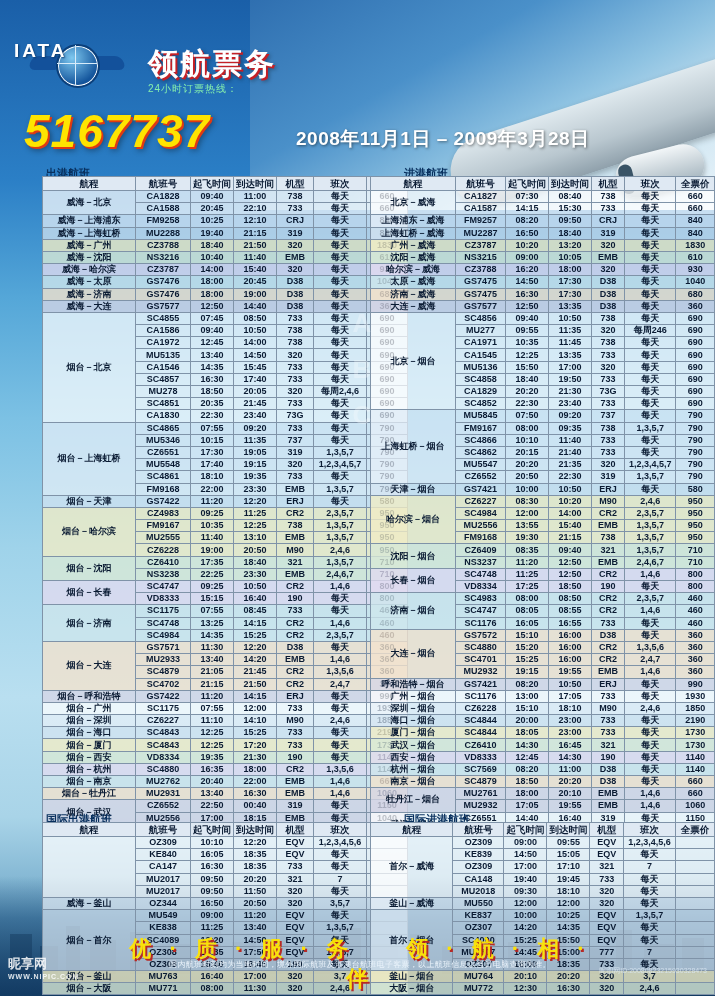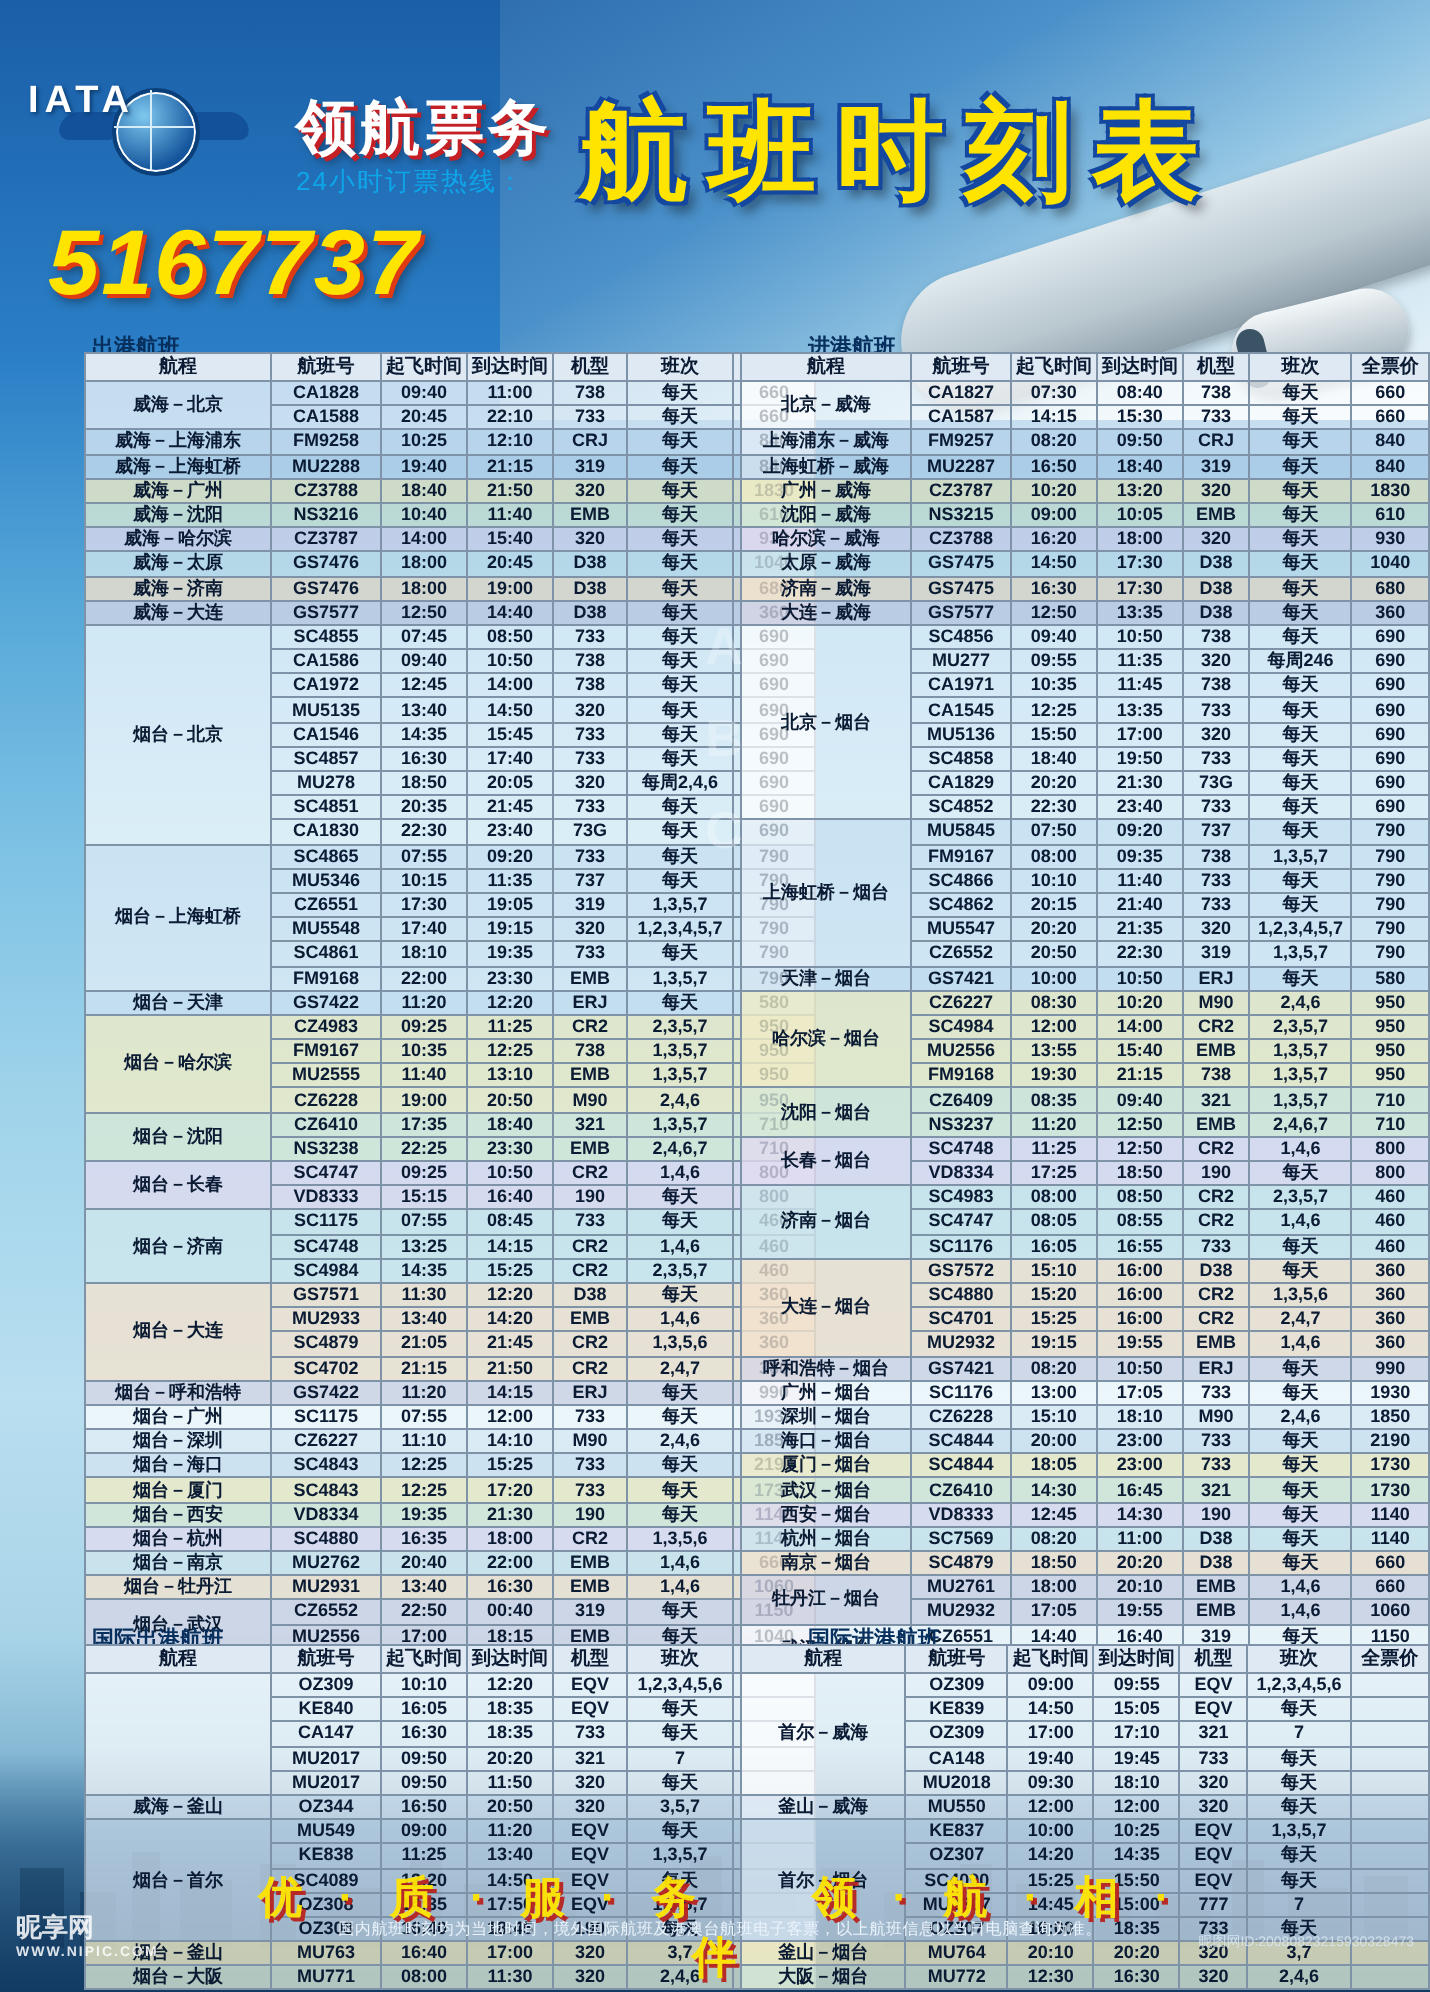--- a/index.html
+++ b/index.html
@@ -67,21 +67,21 @@
     font-weight:bold;font-size:19px;letter-spacing:3px;color:#fff;
     text-shadow:1px 1px 2px #0a3a6d;
   }
   .brand-cn{
     position:absolute;left:148px;top:44px;
     font-size:30px;font-weight:bold;color:#ffffff;
     text-shadow:2px 2px 0 #c42026,3px 3px 4px rgba(0,0,0,.4);
     letter-spacing:2px;
   }
   .hotline-label{
-    position:absolute;left:148px;top:82px;font-size:13px;color:#0ea5e9;letter-spacing:1px;
+    position:absolute;left:148px;top:82px;font-size:10px;color:#86efac;letter-spacing:1px;
   }
   .hotline-num{
     position:absolute;left:24px;top:104px;
     font-size:46px;font-weight:bold;font-style:italic;
     color:#ffe400;
     text-shadow:2px 2px 0 #e03a12,3px 3px 6px rgba(0,0,0,.45);
     letter-spacing:1px;
     text-align:right;
   }
   .title-cn{
@@ -197,21 +197,21 @@
 <div class="header">
   <div class="logo">
     <div class="wing-l"></div>
     <div class="wing-r"></div>
     <div class="globe"></div>
   </div>
   <div class="iata">IATA</div>
   <div class="brand-cn">领航票务</div>
   <div class="hotline-label">24小时订票热线：</div>
   <div class="hotline-num">5167737</div>
-  <div class="title-cn">航班时刻表</div>
+  <div class="date-range">2008年11月1日 – 2009年3月28日</div>
 </div>
 
 <div class="section-title" style="left:46px;top:166px">出港航班</div>
 <div class="section-title" style="left:404px;top:166px">进港航班</div>
 
 <div class="tbl-wrap" style="left:42px;top:176px">
   <table class="sched" id="tbl-dep">
       <tbody>
         <tr>
           <th>航程</th>

